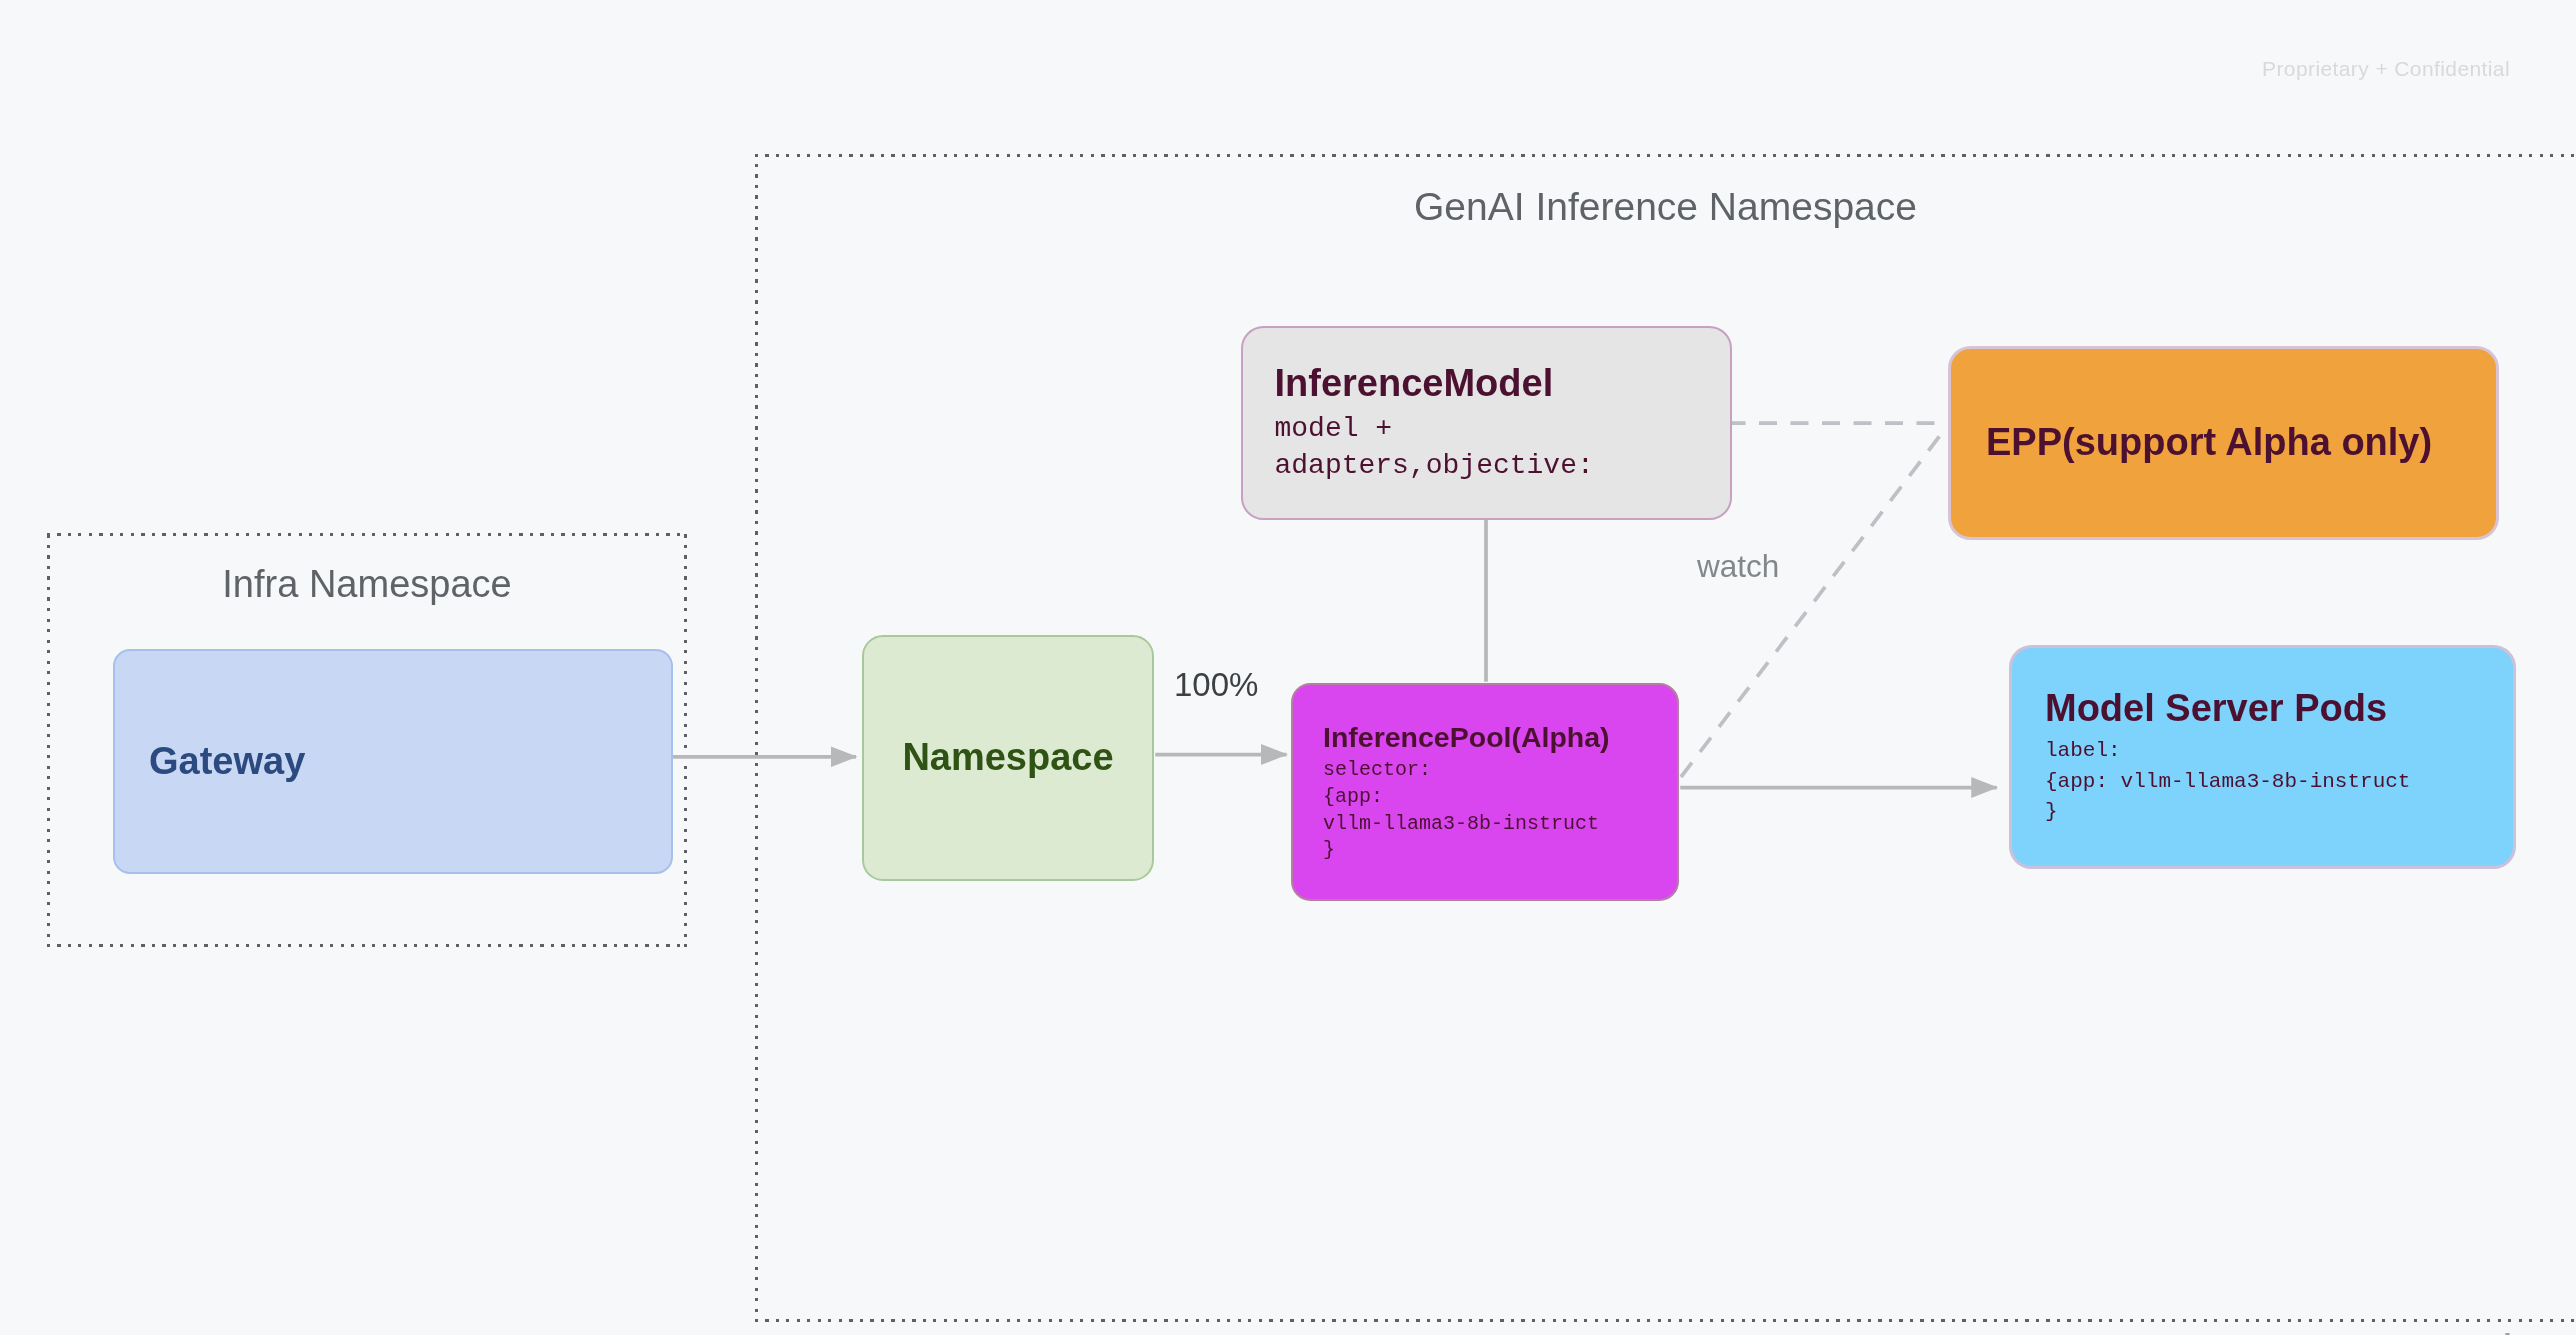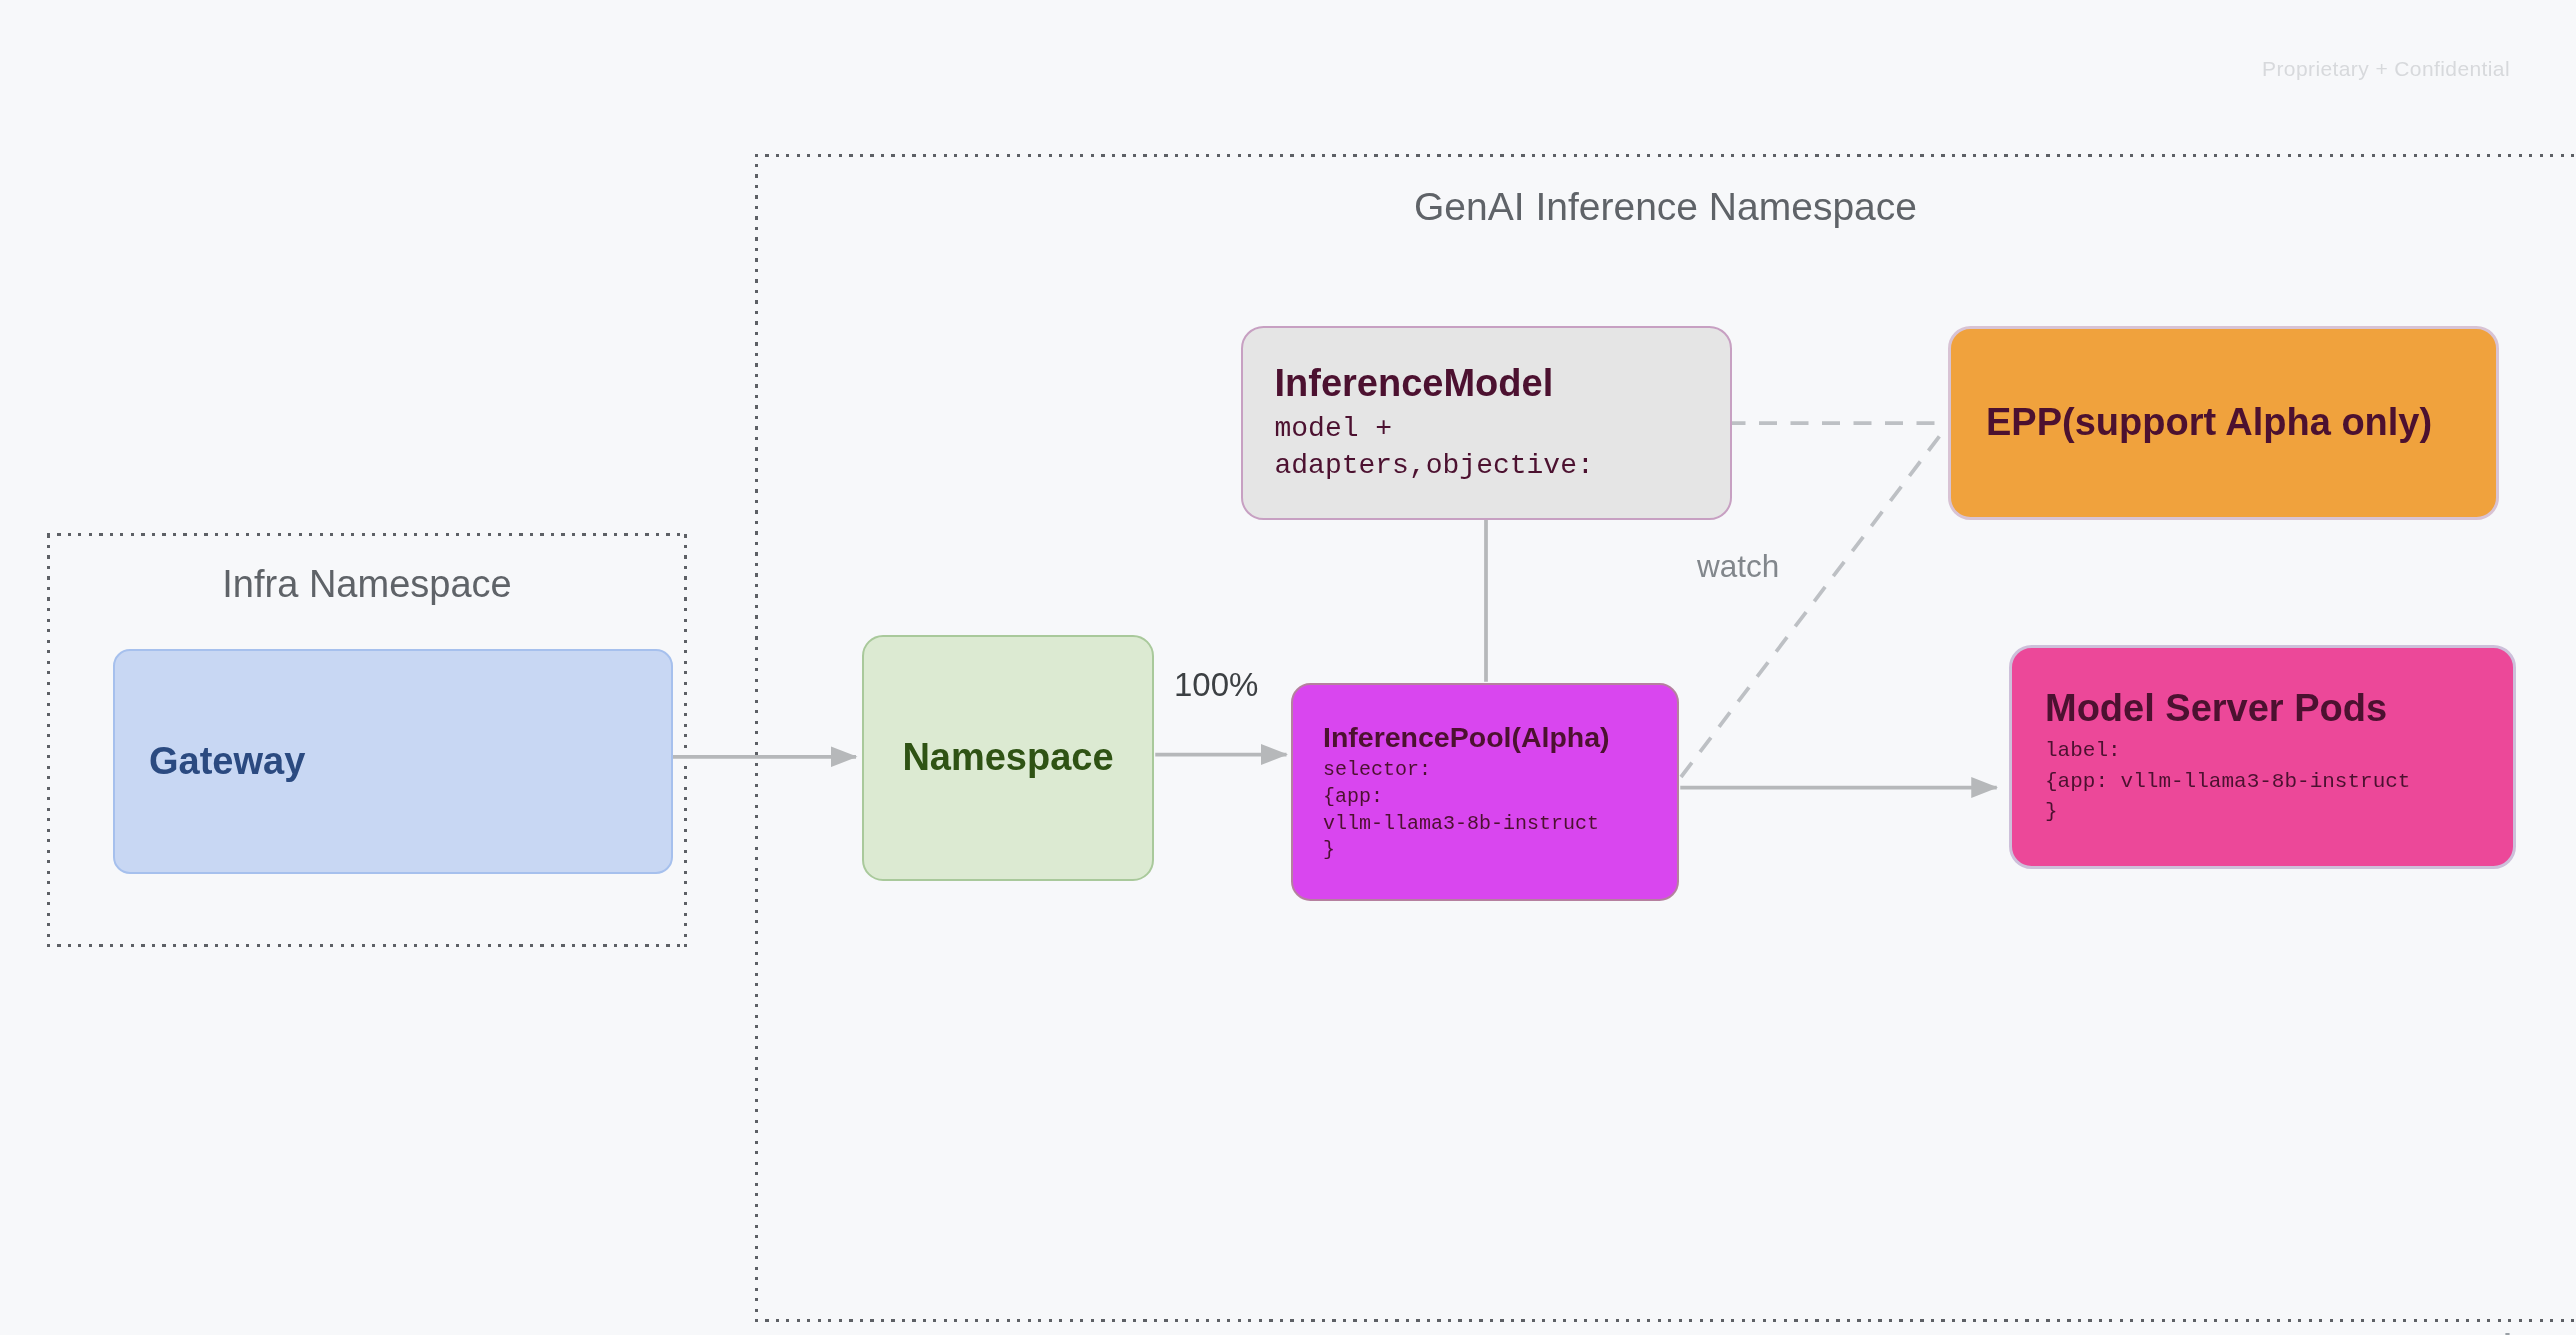--- a/index.html
+++ b/index.html
@@ -143,33 +143,33 @@
   <div class="node" id="httproute" style="background: rgb(220, 234, 210); border-color: rgb(169, 201, 155); color: rgb(47, 83, 20);">
     <div class="node-title">Namespace</div>
   </div>
 
   <div class="node" id="inference-model" style="background: #e5e5e5; border-color: rgb(199, 160, 194); color: rgb(76, 17, 48);">
     <div class="node-title">InferenceModel</div>
     <div class="node-body">model +
 adapters,objective:</div>
   </div>
 
-  <div class="node" id="epp" style="background: rgb(240, 162, 61); border-color: rgb(216, 195, 212); color: rgb(76, 17, 48);">
+  <div class="node" id="epp" style="background: rgb(240, 162, 61); border-color: rgb(216, 195, 212); color: rgb(76, 17, 48); margin-top: 20px;">
     <div class="node-title">EPP(support Alpha only)</div>
   </div>
 
   <div class="node" id="inference-pool" style="background: #d946ef; border-color: rgb(181, 128, 159); color: rgb(76, 17, 48);">
     <div class="node-title">InferencePool(Alpha)</div>
     <div class="node-body">selector:
 {app:
 vllm-llama3-8b-instruct
 }</div>
   </div>
 
-  <div class="node" id="model-server-pods" style="background: #ec4899; border-color: rgb(205, 192, 218); color: rgb(76, 17, 48);">
+  <div class="node" id="model-server-pods" style="background: #7dd3fc; border-color: rgb(205, 192, 218); color: rgb(76, 17, 48);">
     <div class="node-title">Model Server Pods</div>
     <div class="node-body">label:
 {app: vllm-llama3-8b-instruct
 }</div>
   </div>
 
   <div class="edge-label" id="label-100" style="color: rgb(60, 64, 67);">100%</div>
   <div class="edge-label" id="label-watch" style="color: rgb(130, 135, 140);">watch</div>
 
   <div class="footer-logo" style="color: rgb(154, 160, 166);">Google</div>

